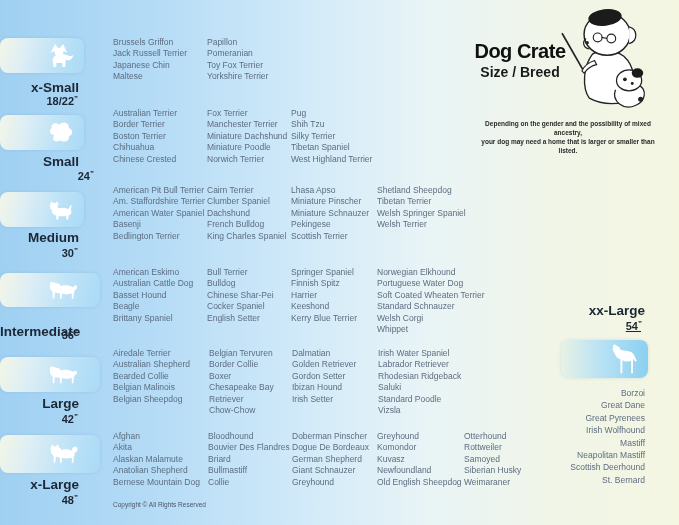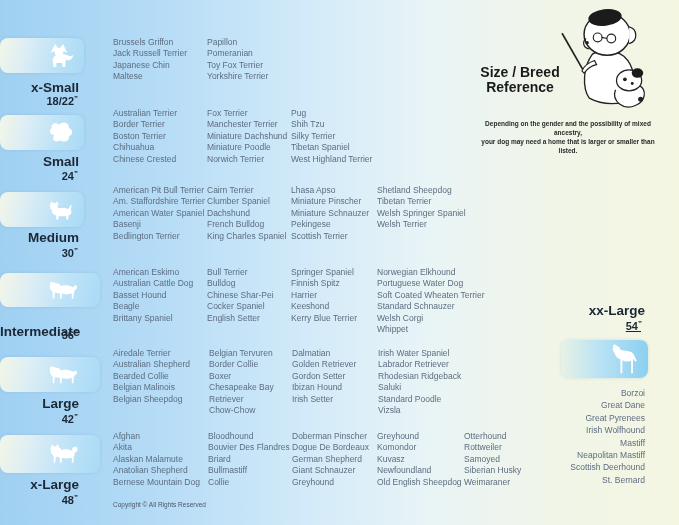--- a/index.html
+++ b/index.html
@@ -40,23 +40,23 @@
     background:linear-gradient(to right,#e8f2e4 0%,#b9e2f5 45%,#8bd0f0 100%);
     box-shadow:0 0 3px rgba(120,160,190,.3);}
   .copyright{position:absolute;left:113px;top:501px;font-size:6.5px;color:#4a5668;}
   .sil{fill:#ffffff;}
 </style>
 </head>
 <body>
 
 <div class="canvas">
 
+  <div class="title">Dog Crate</div>
   <div class="subtitle">
     <div>Size / Breed</div>
-    <div>Reference</div>
   </div>
   <svg class="teacher" viewBox="0 0 100 105">
     <line x1="9" y1="26" x2="29" y2="61" stroke="#222" stroke-width="1.6"></line>
     <path d="M38 46 C29 58 28 78 35 88 C48 95 66 95 74 88 C81 74 78 57 68 48 C58 41 46 41 38 46 Z" fill="#fff" stroke="#222" stroke-width="1.3"></path>
     <path d="M40 52 C34 54 30 57 28 62 L30 64 C33 60 37 57 42 56 Z" fill="#fff" stroke="#222" stroke-width="1.1"></path>
     <ellipse cx="52" cy="27" rx="22" ry="20" fill="#fff" stroke="#222" stroke-width="1.4"></ellipse>
     <ellipse cx="50" cy="11" rx="16" ry="8" fill="#1b1b1b" transform="rotate(-7 50 11)"></ellipse>
     <path d="M73 20 C81 22 82 33 73 36" fill="#fff" stroke="#222" stroke-width="1.2"></path>
     <circle cx="43" cy="30" r="4.2" fill="none" stroke="#222" stroke-width="1.1"></circle>
     <circle cx="56" cy="31" r="4.2" fill="none" stroke="#222" stroke-width="1.1"></circle>
@@ -85,21 +85,21 @@
   </div>
   <div class="size-label" style="top:80px;">x-Small</div>
   <div class="size-inches" style="top:94px;"><span>18/22</span><span class="unit">”</span></div>
 
   <div class="size-box" style="top:115px;width:84px;height:35px;">
     <svg style="left:46px;top:5px;width:28px;height:25px;" viewBox="0 0 44 36">
       <path class="sil" d="M13 22 C6 22 4 15 9 11 C7 4 16 1 21 6 C26 -1 37 3 36 11 C43 13 43 22 36 24 C38 31 29 35 22 30 C15 35 8 30 13 22 Z"></path>
     </svg>
   </div>
   <div class="size-label" style="top:154px;">Small</div>
-  <div class="size-inches" style="top:169px;"><span>24</span><span class="unit">”</span></div>
+  <div class="size-inches" style="top:169px;padding-left:16px;"><span>24</span><span class="unit">”</span></div>
 
   <div class="size-box" style="top:192px;width:84px;height:35px;">
     <svg style="left:44px;top:4px;width:30px;height:27px;" viewBox="0 0 54 40">
       <path class="sil" d="M13 5 L10 14 L18 11 Z"></path>
         <path class="sil" d="M23 5 L20 12 L27 11 Z"></path>
       <circle class="sil" cx="18" cy="15" r="7"></circle>
       <path class="sil" d="M18 19 C28 17 38 17 44 19 L48 12 L50 13 L48 21 C51 25 49 30 44 31 L44 38 L40 38 L40 32 L26 32 L26 38 L22 38 L22 31 C17 30 13 26 15 21 Z"></path>
     </svg>
   </div>
   <div class="size-label" style="top:230px;">Medium</div>

